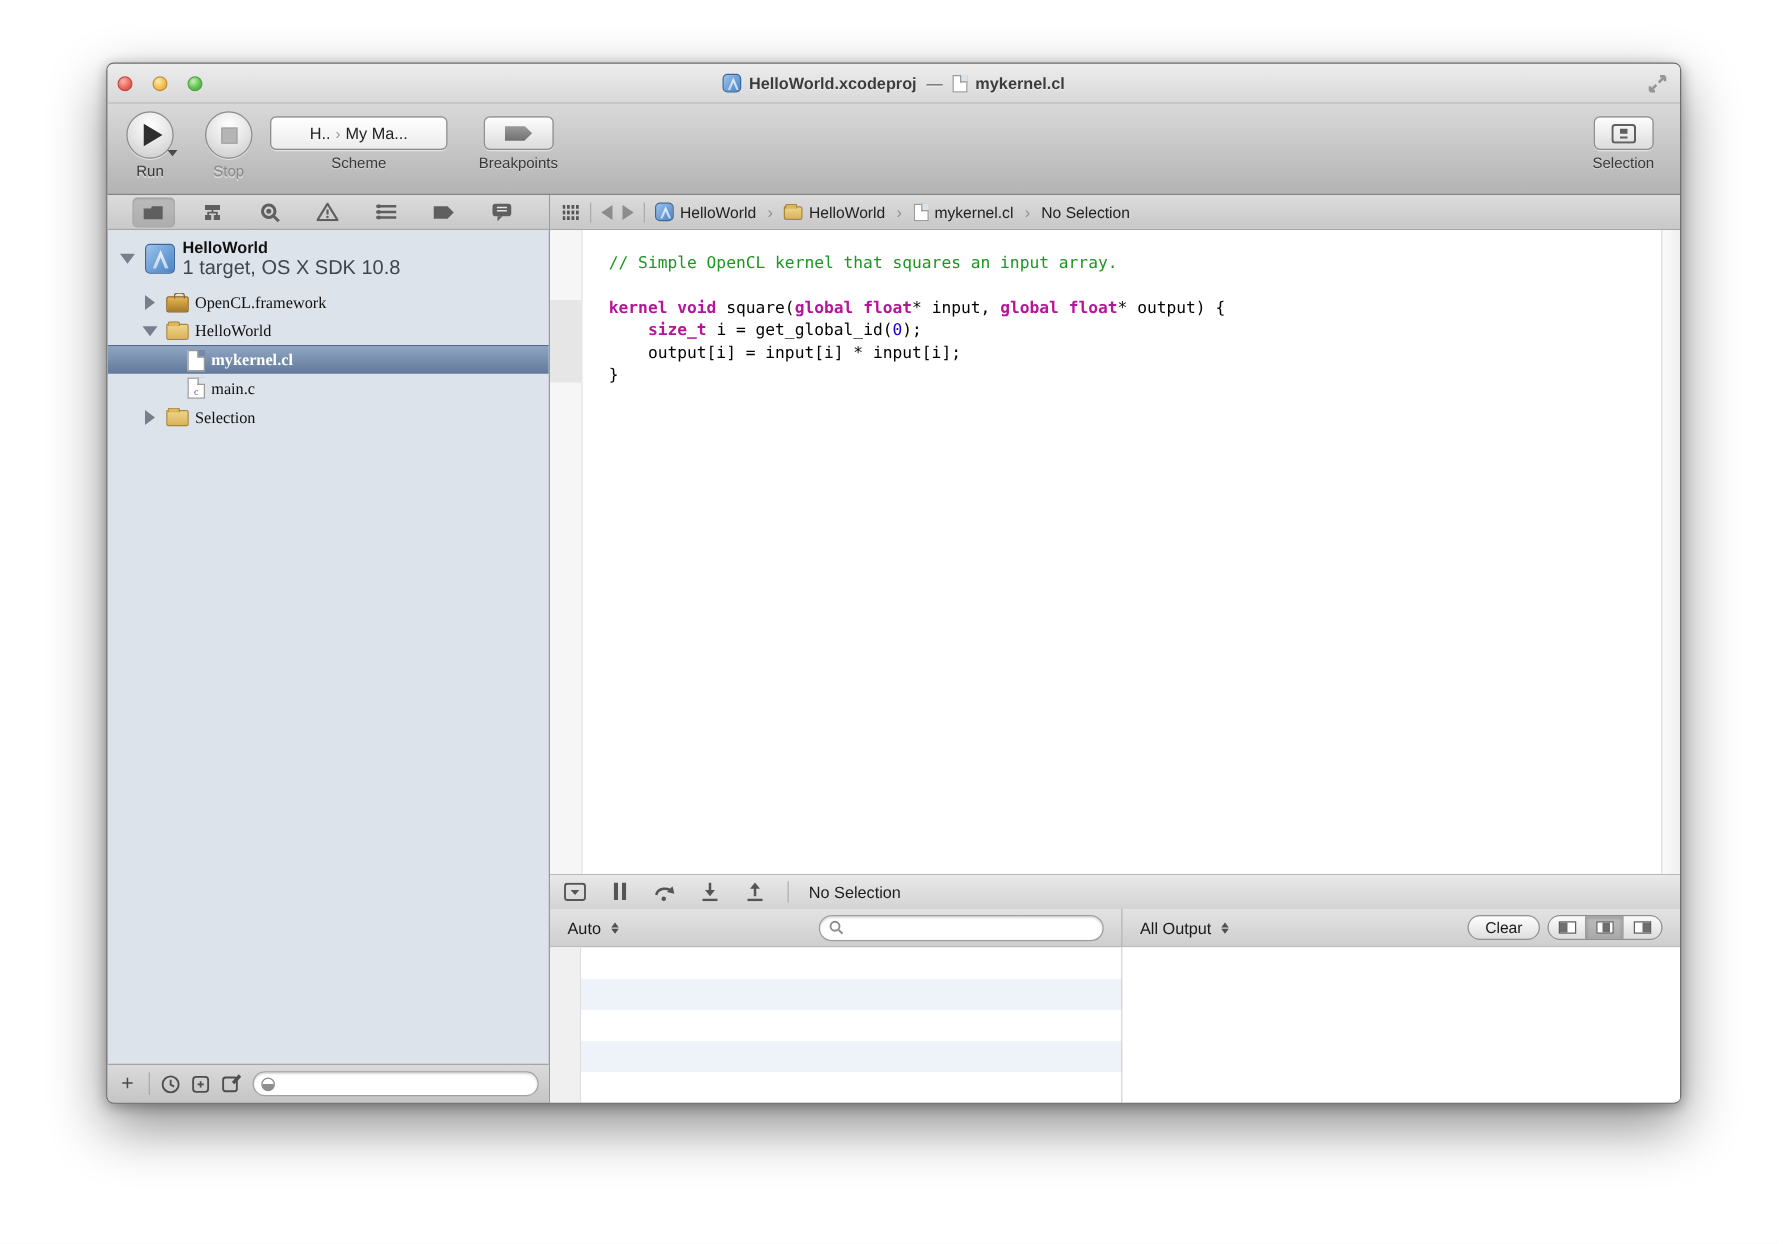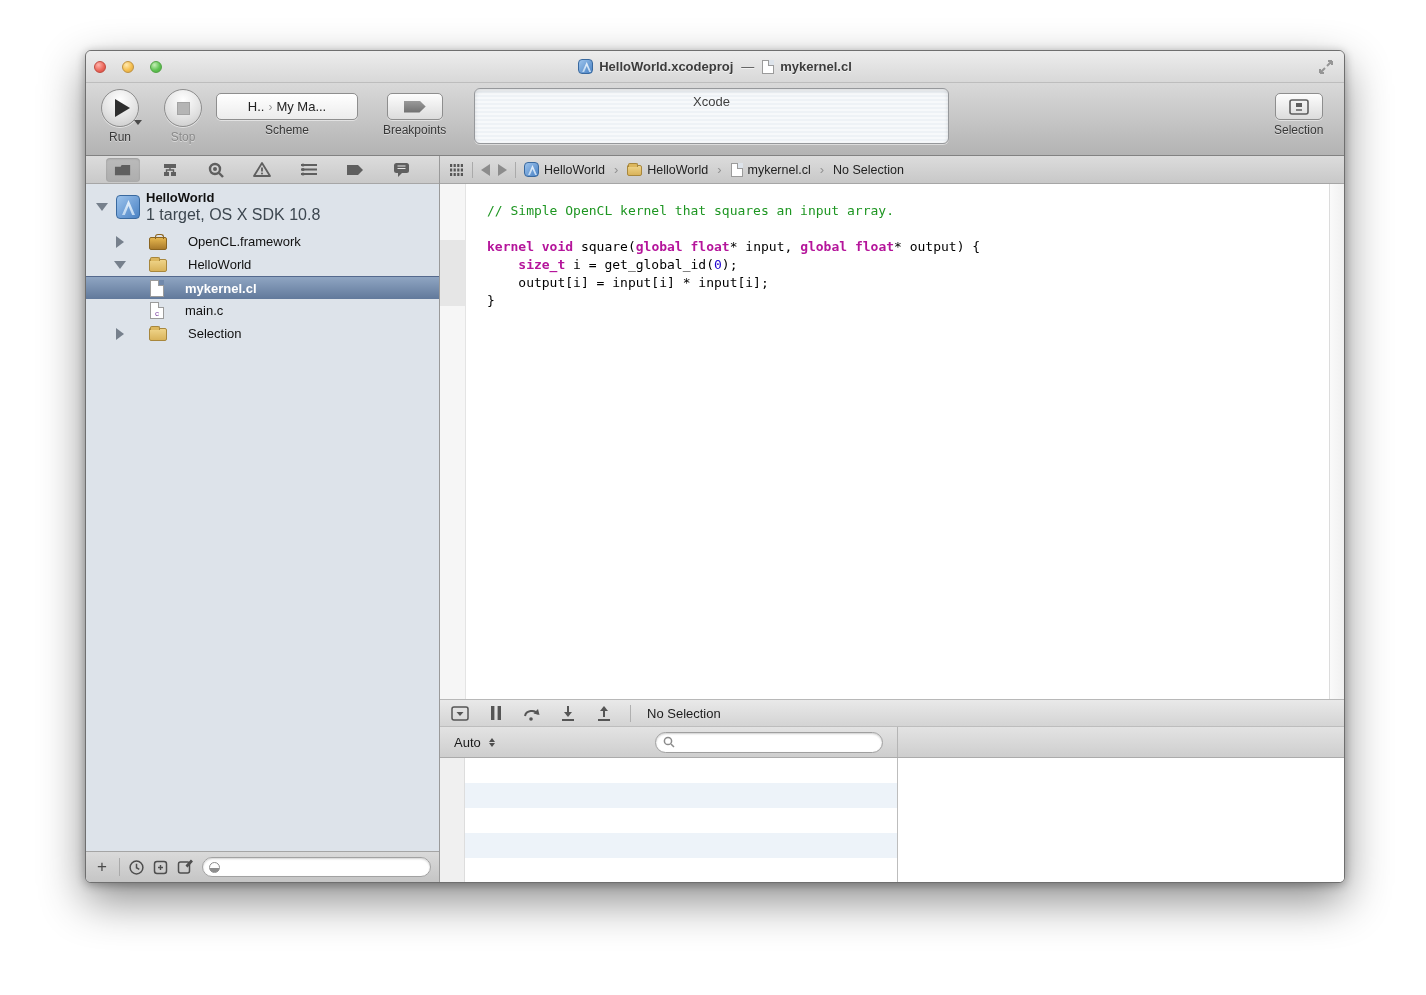--- a/index.html
+++ b/index.html
@@ -82,21 +82,21 @@
     height:28px; flex:0 0 28px; background:linear-gradient(#dcdcdc,#c9c9c9);
     border-bottom:1px solid #a6a6a6; display:flex; align-items:center; justify-content:space-around; padding:0 14px;
   }
   .nav-tab { width:34px; height:24px; display:flex; align-items:center; justify-content:center; border-radius:4px;}
   .nav-tab.sel { background:rgba(0,0,0,.14); box-shadow:inset 0 1px 2px rgba(0,0,0,.18);}
 
   .tree { flex:1; overflow:hidden; font-size:13px; color:#111;}
   .proj-row { display:flex; align-items:center; padding:6px 6px 6px 8px; gap:6px;}
   .proj-text .pname { font-weight:bold; font-size:13px;}
   .proj-text .pdetail { font-size:16px; color:#3d4750; margin-top:1px;}
-  .tree-row { display:flex; align-items:center; height:23px; gap:21px;}
+  .tree-row { display:flex; align-items:center; height:23px; gap:5px;font-family:Liberation Serif, serif;}
   .tree-row.sel {
     background:linear-gradient(var(--selection_top),var(--selection_bottom));
     border-top:1px solid #54698d; color:#fff; font-weight:bold;
   }
   .disc { width:0; height:0; flex:0 0 auto;}
   .disc.open { border-left:6px solid transparent; border-right:6px solid transparent; border-top:8px solid #76808c; margin:0 2px;}
   .disc.closed { border-top:6px solid transparent; border-bottom:6px solid transparent; border-left:8px solid #76808c; margin:0 4px;}
   .indent1 { padding-left:26px;}
   .indent2 { padding-left:64px;}
 
@@ -242,23 +242,20 @@
       </div>
       <div class="tb-label">Scheme</div>
     </div>
     <div class="tb-group" style="left:297px; top:10px;">
       <div class="pill-btn bp-btn">
         <div class="bp-flag"></div>
       </div>
       <div class="tb-label">Breakpoints</div>
     </div>
 
-    <div class="activity">
-      <span>Xcode</span>
-    </div>
 
 
 
     <div class="tb-group" style="left:1188px; top:10px;">
       <div class="pill-btn org-btn">
         <svg width="20" height="16" viewBox="0 0 20 16">
             <rect x="1" y="1" width="18" height="14" rx="2" fill="none" stroke="#5f5f5f" stroke-width="1.6"></rect>
             <rect x="7" y="4" width="6" height="4" fill="#5f5f5f"></rect>
             <path d="M7 11h6" stroke="#5f5f5f" stroke-width="1.6"></path>
           </svg>
@@ -476,20 +473,47 @@
               <i class="down"></i>
             </span>
           <div class="search-field">
             <svg width="12" height="12" viewBox="0 0 12 12">
                 <circle cx="5" cy="5" r="3.6" fill="none" stroke="#8b8b8b" stroke-width="1.5"></circle>
                 <path d="M8 8 L11 11" stroke="#8b8b8b" stroke-width="1.5"></path>
               </svg>
             <input placeholder="" style="">
           </div>
         </div>
+        <div class="dh-right">
+          <span>All Output</span>
+          <span class="spinner">
+              <i class="up"></i>
+              <i class="down"></i>
+            </span>
+          <div class="clear-btn">
+            <span>Clear</span>
+          </div>
+          <div class="mini-seg">
+            <div class="mseg">
+                <div class="micon">
+                  <div class="b b-l"></div>
+                </div>
+              </div>
+            <div class="mseg sel">
+                <div class="micon">
+                  <div class="b b-m"></div>
+                </div>
+              </div>
+            <div class="mseg">
+                <div class="micon">
+                  <div class="b b-r"></div>
+                </div>
+              </div>
+          </div>
+        </div>
       </div>
 
       <div class="debug-content">
         <div class="vars-pane">
           <div class="vars-gutter"></div>
           <div class="vars-list"></div>
         </div>
         <div class="console-pane"></div>
       </div>
     </div>

